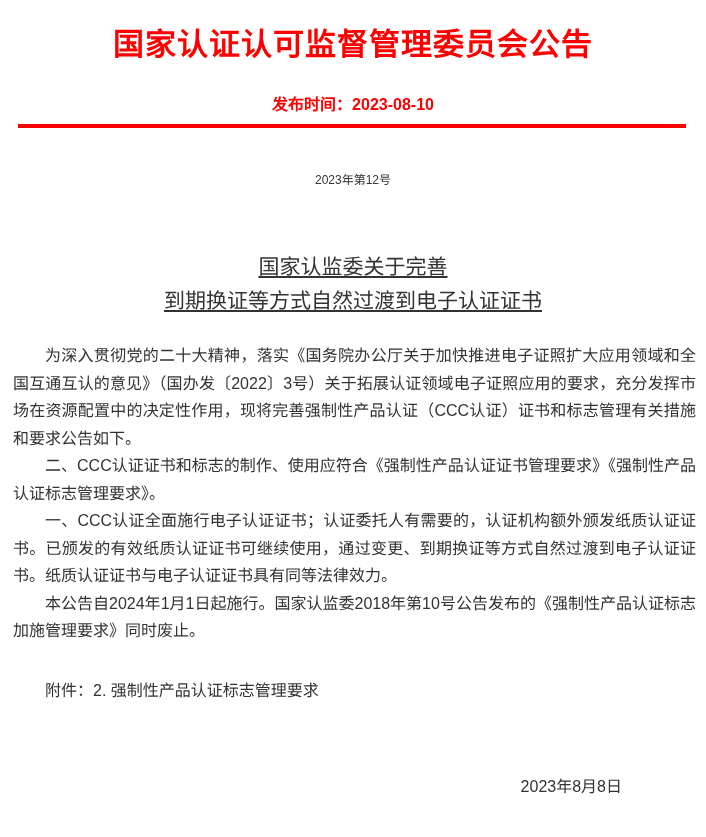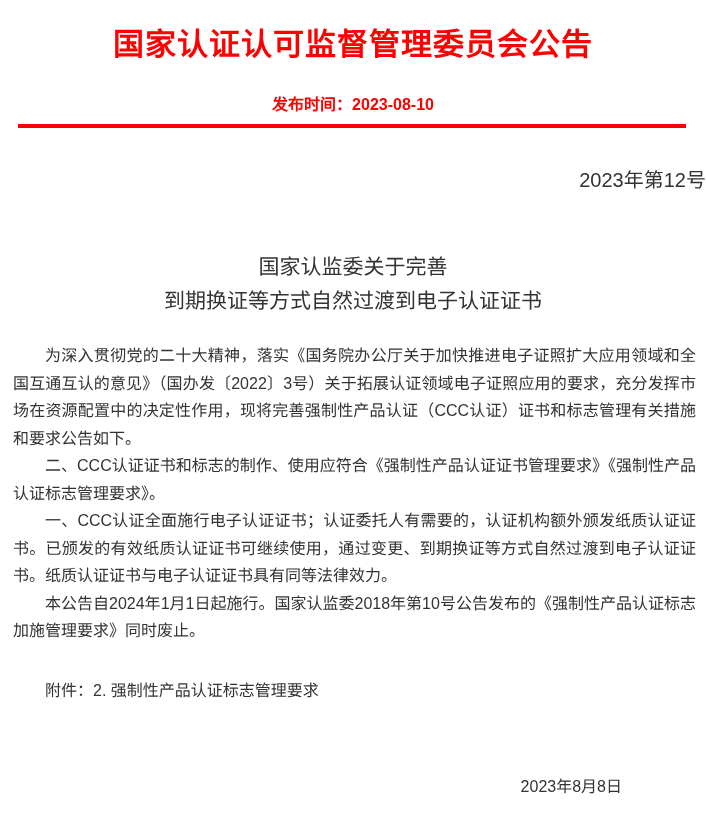--- a/index.html
+++ b/index.html
@@ -35,31 +35,32 @@
     text-align: center;
     color: var(--accent, #ff0000);
   }
   .red-divider {
     margin: 11px 20px 0 18px;
     height: 4px;
     background: var(--accent, #ff0000);
   }
   .issue-number {
     margin-top: 42px;
-    font-size: 20px;
+    font-size: 12px;
     line-height: 20px;
-    text-align: right;
+    text-align: center;
     color: var(--text, #333333);
   }
   .doc-title {
     margin-top: 60px;
     font-size: 21px;
     line-height: 34px;
     text-align: center;
     color: var(--text, #333333);
+    text-decoration: underline;
   }
   .doc-body {
     margin: 24px 10px 0 13px;
     font-size: 16px;
     line-height: 27.5px;
     text-align: justify;
   }
   .doc-body p {
     margin: 0;
     text-indent: 2em;

